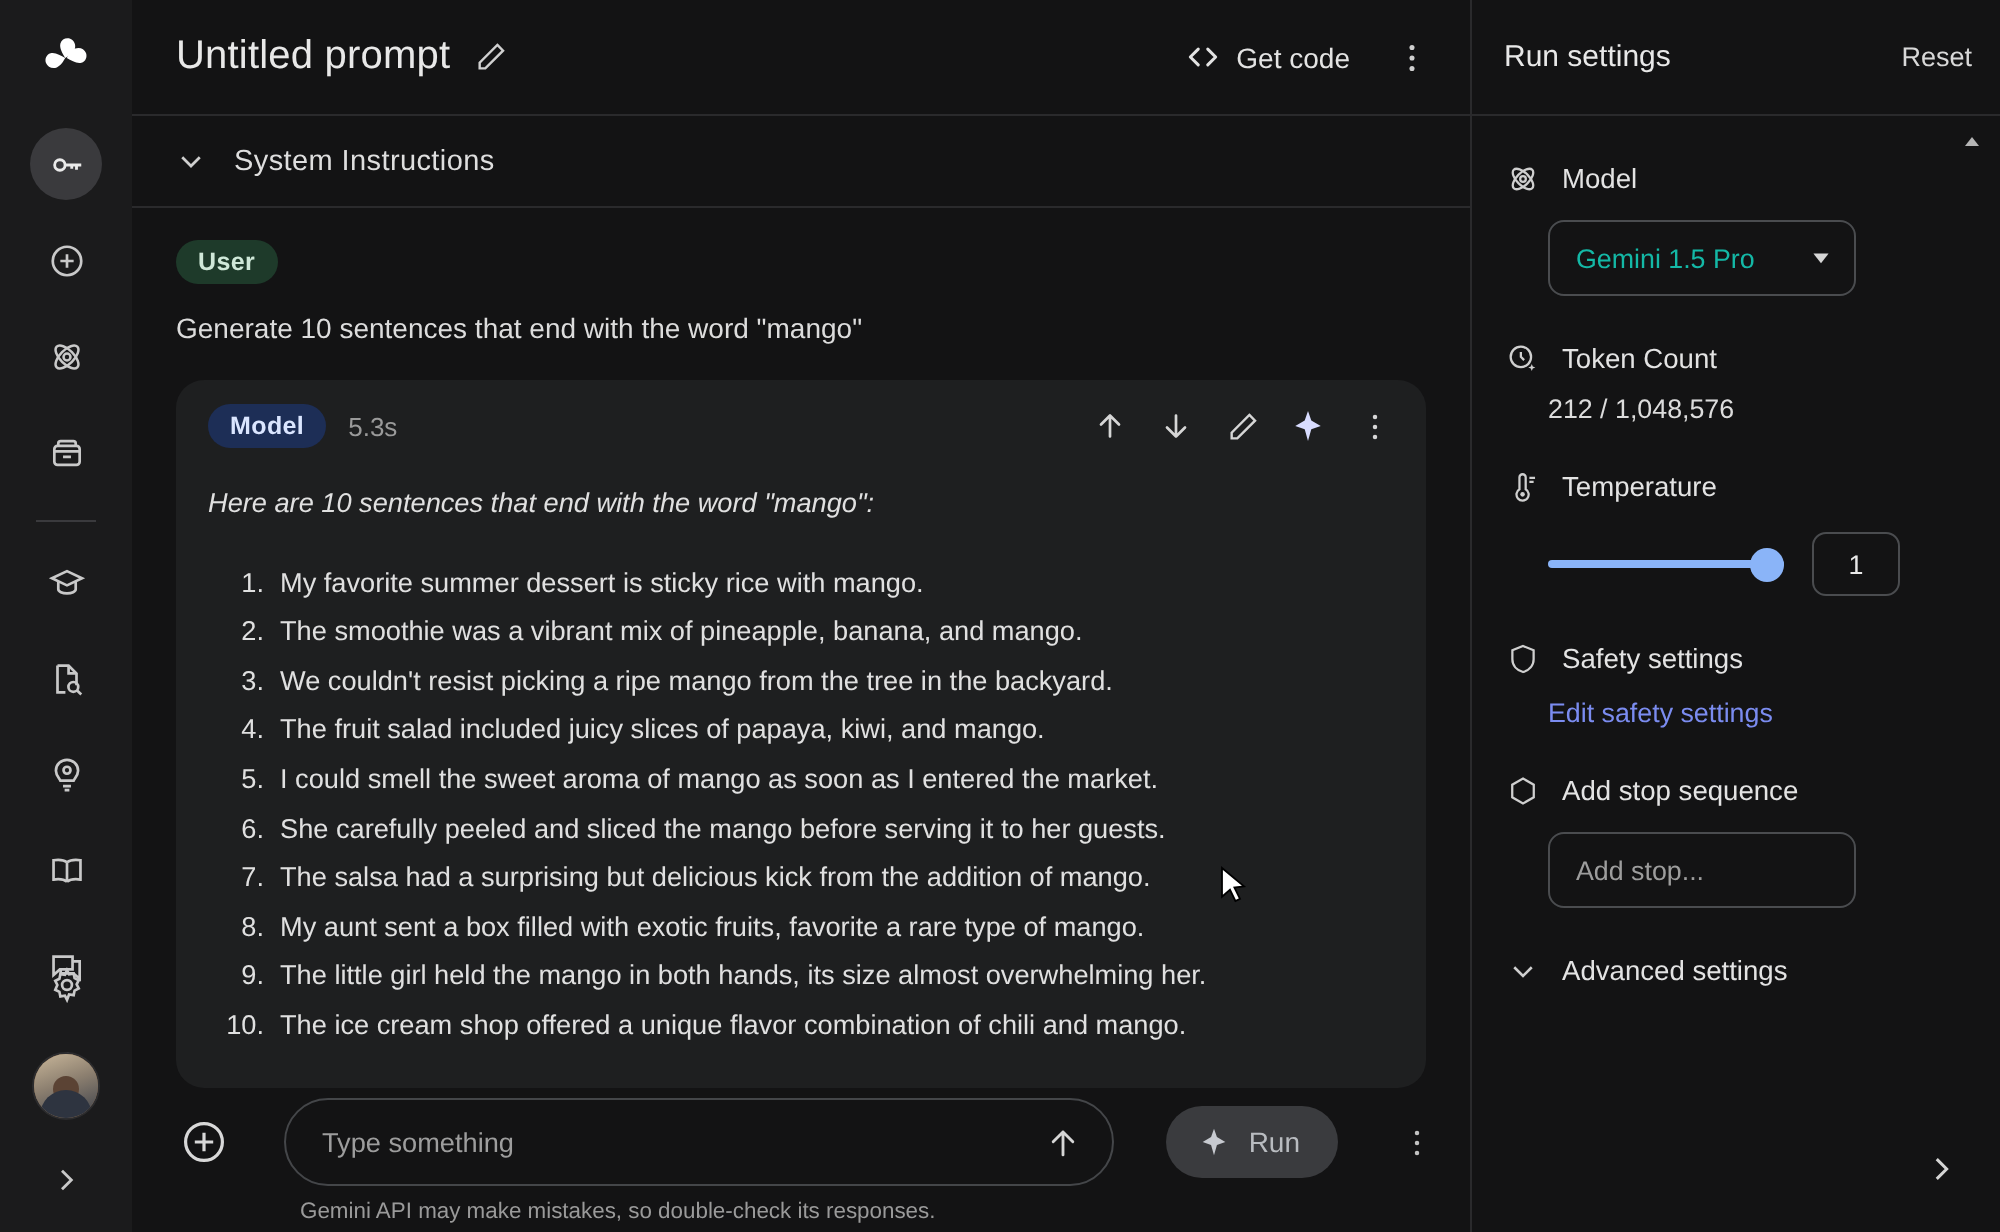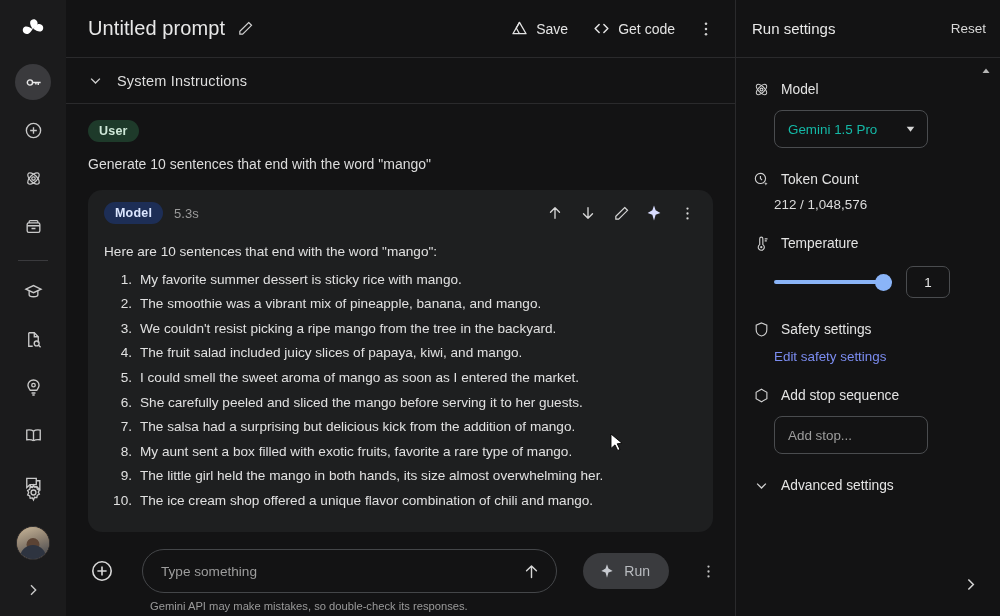--- a/index.html
+++ b/index.html
@@ -107,21 +107,21 @@
     border-radius: 14px;
     padding: 12px 16px 18px 16px;
     position: relative;
     width: 100%;
   }
   .model-head { display: flex; align-items: center; }
   .model-time { font-size: 13px; color: #9a9a9a; margin-left: 11px; }
   .model-actions { margin-left: auto; display: flex; align-items: center; gap: 13px; }
   .ma { width: 20px; height: 20px; display:flex; align-items:center; justify-content:center; color:#d6d6d6; cursor:pointer; }
   .model-body { margin-top: 18px; font-size: 13.6px; color: #e0e0e0; line-height: 1.5; }
-  .model-body .intro { margin-bottom: 6px; }
+  .model-body .intro { margin-bottom: 18px; font-style: italic; }
   .model-body ol { list-style: none; counter-reset: li; padding-left: 0; }
   .model-body ol li {
     counter-increment: li;
     position: relative;
     padding-left: 36px;
     margin-bottom: 3.5px;
     line-height: 1.55;
   }
   .model-body ol li::before {
     content: counter(li) ".";
@@ -329,29 +329,20 @@
 
     <div class="topbar">
       <div class="title">Untitled prompt</div>
       <div class="title-edit">
         <svg width="17" height="17" viewBox="0 0 24 24" fill="none" stroke="currentColor" stroke-width="1.7">
           <path d="M16.5 3.5l4 4L8 20H4v-4z"></path>
         </svg>
       </div>
       <div class="topbar-spacer"></div>
 
-      <div class="top-action">
-        <span style="display:flex;">
-          <svg width="19" height="19" viewBox="0 0 24 24" fill="none" stroke="currentColor" stroke-width="1.6" stroke-linejoin="round">
-            <path d="M12 4.2L20.3 18.6H3.7z"></path>
-              <path d="M12 4.2L7.9 11.4 12 18.6"></path>
-          </svg>
-        </span>
-        <span>Save</span>
-      </div>
 
       <div class="top-action">
         <span style="display:flex;">
           <svg width="19" height="19" viewBox="0 0 24 24" fill="none" stroke="currentColor" stroke-width="1.9" stroke-linecap="round" stroke-linejoin="round">
             <path d="M9 7l-5 5 5 5M15 7l5 5-5 5"></path>
           </svg>
         </span>
         <span>Get code</span>
       </div>
 

